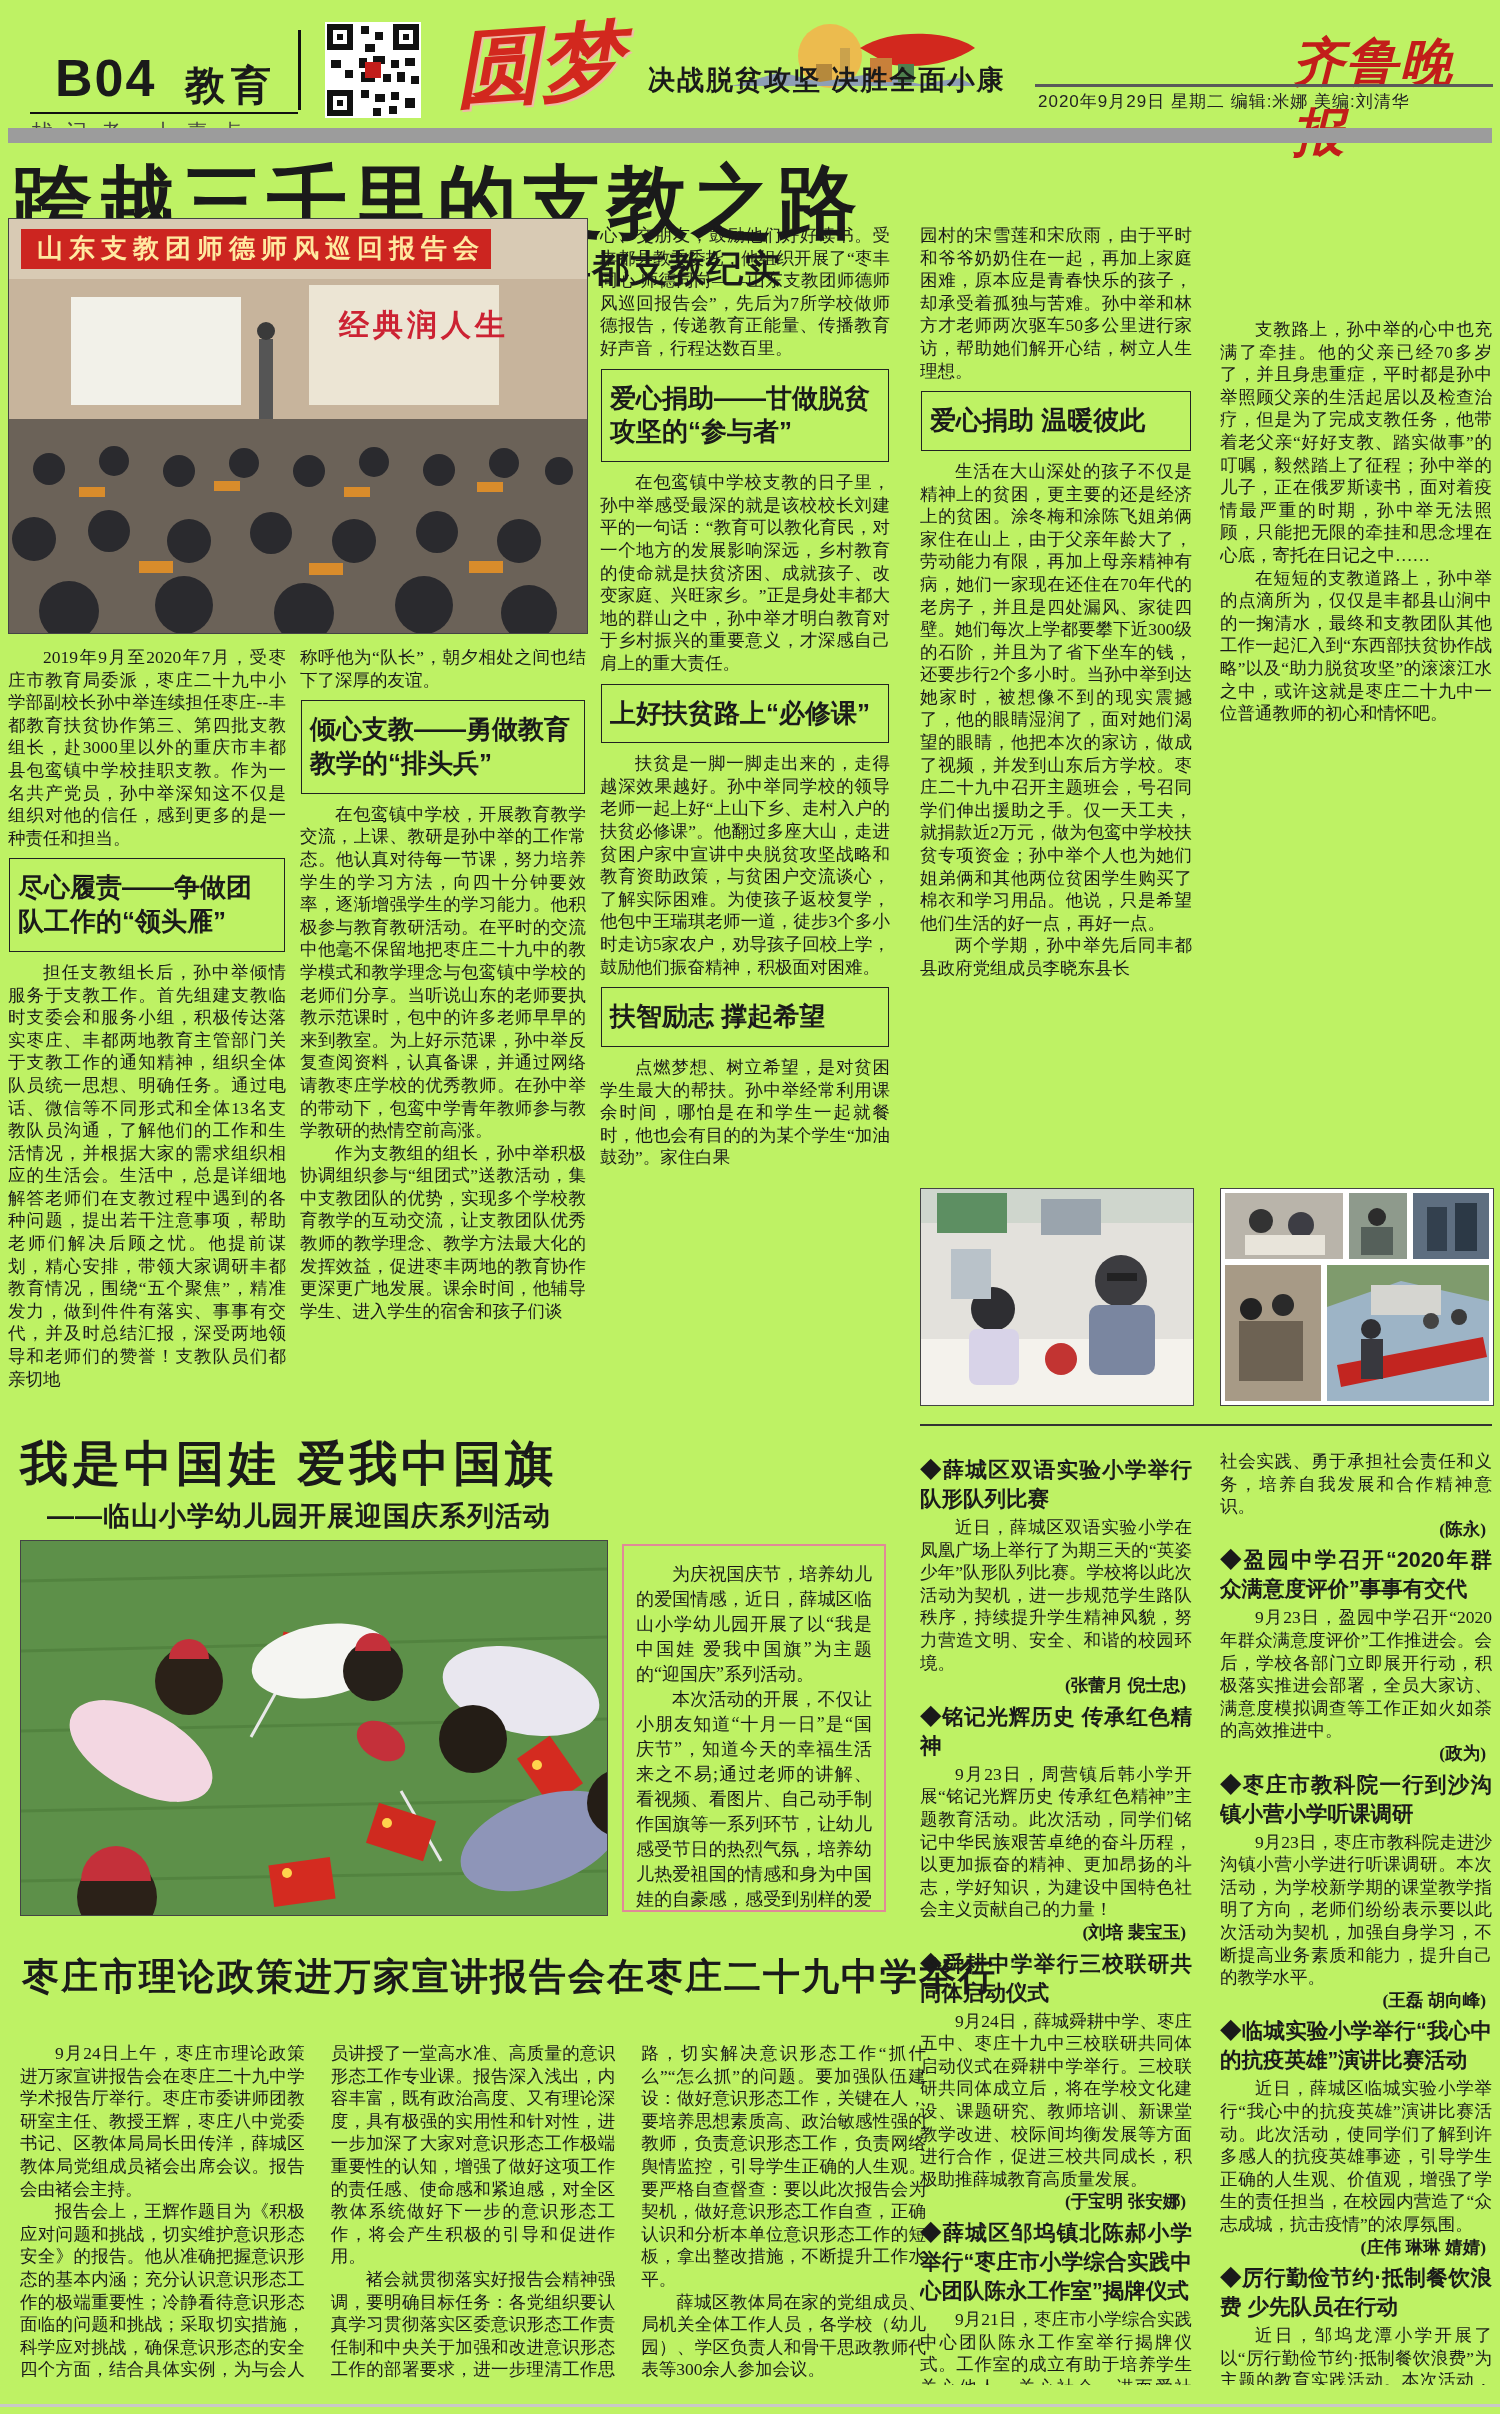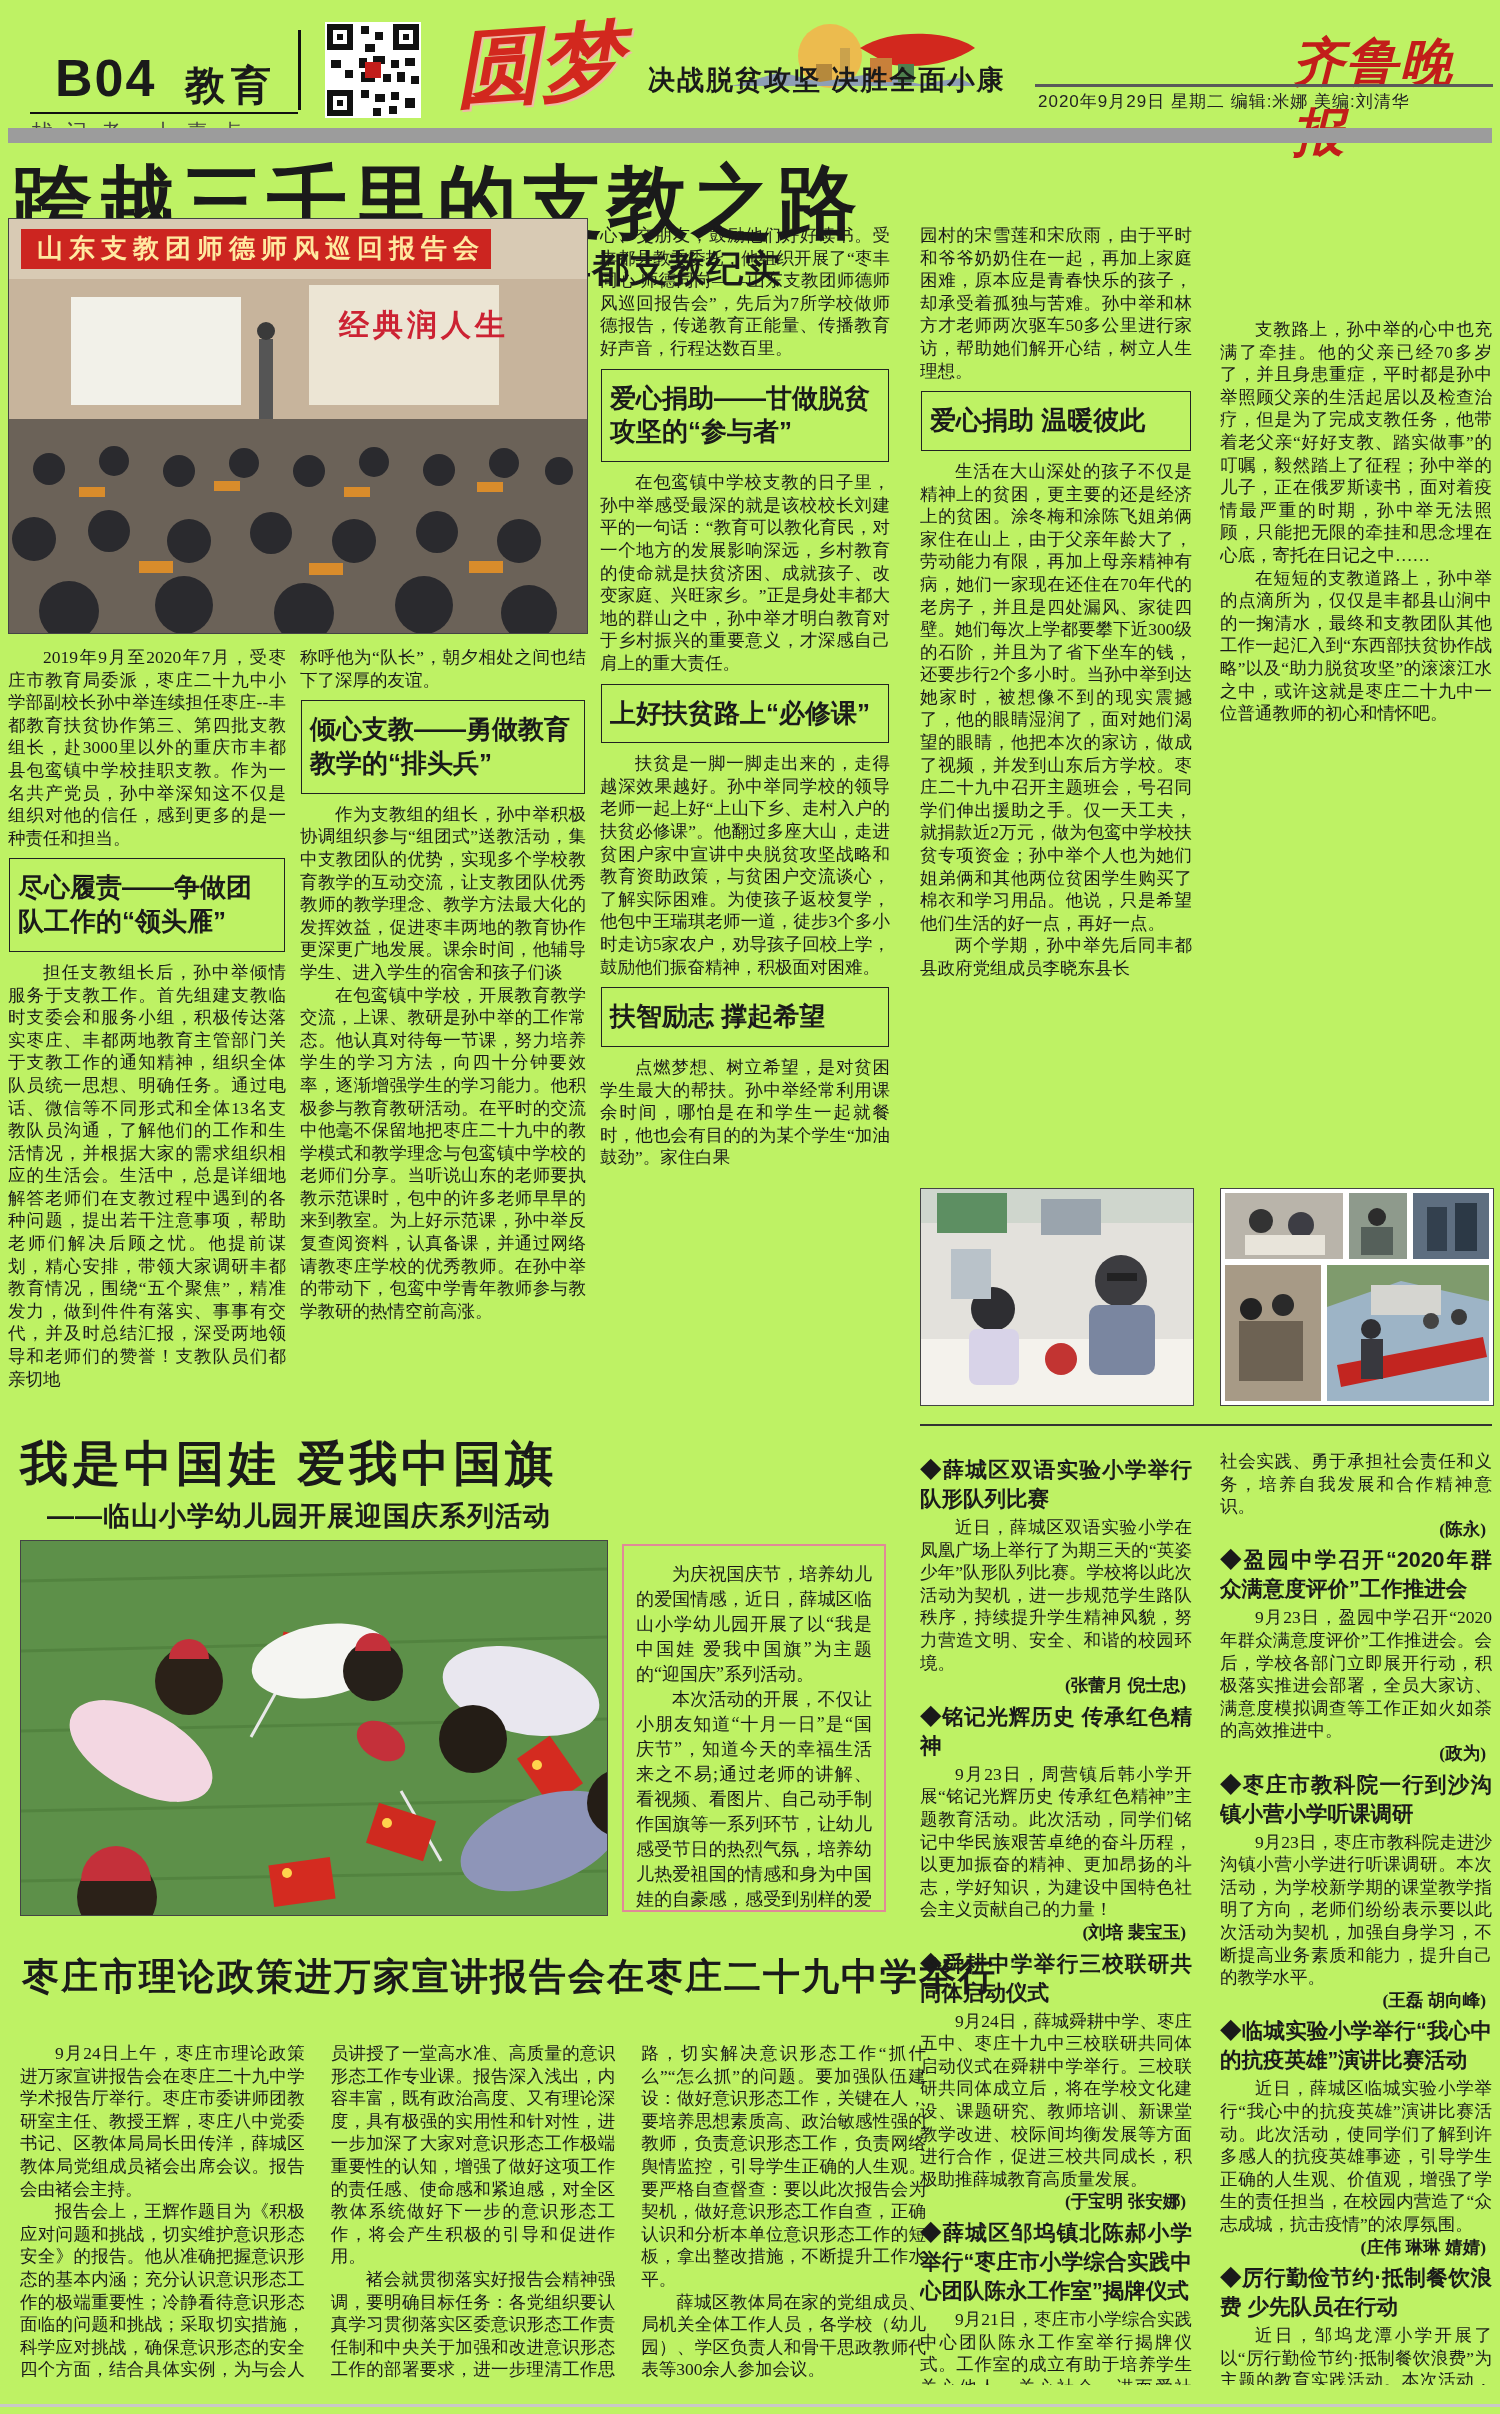--- a/index.html
+++ b/index.html
@@ -151,22 +151,22 @@
   </svg>
 
   <div class="abs col" style="left:8px;top:646px;width:278px;height:760px;">
       <p class="para">2019年9月至2020年7月，受枣庄市教育局委派，枣庄二十九中小学部副校长孙中举连续担任枣庄--丰都教育扶贫协作第三、第四批支教组长，赴3000里以外的重庆市丰都县包鸾镇中学校挂职支教。作为一名共产党员，孙中举深知这不仅是组织对他的信任，感到更多的是一种责任和担当。</p>
       <div class="colbox">尽心履责——争做团队工作的“领头雁”</div>
       <p class="para">担任支教组长后，孙中举倾情服务于支教工作。首先组建支教临时支委会和服务小组，积极传达落实枣庄、丰都两地教育主管部门关于支教工作的通知精神，组织全体队员统一思想、明确任务。通过电话、微信等不同形式和全体13名支教队员沟通，了解他们的工作和生活情况，并根据大家的需求组织相应的生活会。生活中，总是详细地解答老师们在支教过程中遇到的各种问题，提出若干注意事项，帮助老师们解决后顾之忧。他提前谋划，精心安排，带领大家调研丰都教育情况，围绕“五个聚焦”，精准发力，做到件件有落实、事事有交代，并及时总结汇报，深受两地领导和老师们的赞誉！支教队员们都亲切地</p>
     </div>
   <div class="abs col" style="left:300px;top:646px;width:286px;height:760px;">
       <p class="para pc">称呼他为“队长”，朝夕相处之间也结下了深厚的友谊。</p>
       <div class="colbox">倾心支教——勇做教育教学的“排头兵”</div>
+      <p class="para">在包鸾镇中学校，开展教育教学交流，上课、教研是孙中举的工作常态。他认真对待每一节课，努力培养学生的学习方法，向四十分钟要效率，逐渐增强学生的学习能力。他积极参与教育教研活动。在平时的交流中他毫不保留地把枣庄二十九中的教学模式和教学理念与包鸾镇中学校的老师们分享。当听说山东的老师要执教示范课时，包中的许多老师早早的来到教室。为上好示范课，孙中举反复查阅资料，认真备课，并通过网络请教枣庄学校的优秀教师。在孙中举的带动下，包鸾中学青年教师参与教学教研的热情空前高涨。</p>
       <p class="para">作为支教组的组长，孙中举积极协调组织参与“组团式”送教活动，集中支教团队的优势，实现多个学校教育教学的互动交流，让支教团队优秀教师的教学理念、教学方法最大化的发挥效益，促进枣丰两地的教育协作更深更广地发展。课余时间，他辅导学生、进入学生的宿舍和孩子们谈</p>
-      <p class="para">在包鸾镇中学校，开展教育教学交流，上课、教研是孙中举的工作常态。他认真对待每一节课，努力培养学生的学习方法，向四十分钟要效率，逐渐增强学生的学习能力。他积极参与教育教研活动。在平时的交流中他毫不保留地把枣庄二十九中的教学模式和教学理念与包鸾镇中学校的老师们分享。当听说山东的老师要执教示范课时，包中的许多老师早早的来到教室。为上好示范课，孙中举反复查阅资料，认真备课，并通过网络请教枣庄学校的优秀教师。在孙中举的带动下，包鸾中学青年教师参与教学教研的热情空前高涨。</p>
     </div>
   <div class="abs col" style="left:600px;top:224px;width:290px;height:1182px;">
       <p class="para pc">心、交朋友，鼓励他们好好读书。受丰都县教委委托，他组织开展了“枣丰同心  师德同向——山东支教团师德师风巡回报告会”，先后为7所学校做师德报告，传递教育正能量、传播教育好声音，行程达数百里。</p>
       <div class="colbox">爱心捐助——甘做脱贫攻坚的“参与者”</div>
       <p class="para">在包鸾镇中学校支教的日子里，孙中举感受最深的就是该校校长刘建平的一句话：“教育可以教化育民，对一个地方的发展影响深远，乡村教育的使命就是扶贫济困、成就孩子、改变家庭、兴旺家乡。”正是身处丰都大地的群山之中，孙中举才明白教育对于乡村振兴的重要意义，才深感自己肩上的重大责任。</p>
       <div class="colbox">上好扶贫路上“必修课”</div>
       <p class="para">扶贫是一脚一脚走出来的，走得越深效果越好。孙中举同学校的领导老师一起上好“上山下乡、走村入户的扶贫必修课”。他翻过多座大山，走进贫困户家中宣讲中央脱贫攻坚战略和教育资助政策，与贫困户交流谈心，了解实际困难。为使孩子返校复学，他包中王瑞琪老师一道，徒步3个多小时走访5家农户，劝导孩子回校上学，鼓励他们振奋精神，积极面对困难。</p>
       <div class="colbox">扶智励志  撑起希望</div>
       <p class="para">点燃梦想、树立希望，是对贫困学生最大的帮扶。孙中举经常利用课余时间，哪怕是在和学生一起就餐时，他也会有目的的为某个学生“加油鼓劲”。家住白果</p>
     </div>
@@ -232,21 +232,21 @@
       <div class="byline">(刘培  裴宝玉)</div>
       <div class="brief-h">◆舜耕中学举行三校联研共同体启动仪式</div>
       <p class="para">9月24日，薛城舜耕中学、枣庄五中、枣庄十九中三校联研共同体启动仪式在舜耕中学举行。三校联研共同体成立后，将在学校文化建设、课题研究、教师培训、新课堂教学改进、校际间均衡发展等方面进行合作，促进三校共同成长，积极助推薛城教育高质量发展。</p>
       <div class="byline">(于宝明  张安娜)</div>
       <div class="brief-h">◆薛城区邹坞镇北陈郝小学举行“枣庄市小学综合实践中心团队陈永工作室”揭牌仪式</div>
       <p class="para">9月21日，枣庄市小学综合实践中心团队陈永工作室举行揭牌仪式。工作室的成立有助于培养学生关心他人、关心社会，进而爱社会、爱祖国等方面的思想素质的提升，号召、推动学生积极参与</p>
     </div>
   <div class="abs col" style="left:1220px;top:1450px;width:272px;height:935px;">
       <p class="para pc">社会实践、勇于承担社会责任和义务，培养自我发展和合作精神意识。</p>
       <div class="byline">(陈永)</div>
-      <div class="brief-h">◆盈园中学召开“2020年群众满意度评价”工作推进会</div>
+      <div class="brief-h">◆盈园中学召开“2020年群众满意度评价”事事有交代</div>
       <p class="para">9月23日，盈园中学召开“2020年群众满意度评价”工作推进会。会后，学校各部门立即展开行动，积极落实推进会部署，全员大家访、满意度模拟调查等工作正如火如荼的高效推进中。</p>
       <div class="byline">(政为)</div>
       <div class="brief-h">◆枣庄市教科院一行到沙沟镇小营小学听课调研</div>
       <p class="para">9月23日，枣庄市教科院走进沙沟镇小营小学进行听课调研。本次活动，为学校新学期的课堂教学指明了方向，老师们纷纷表示要以此次活动为契机，加强自身学习，不断提高业务素质和能力，提升自己的教学水平。</p>
       <div class="byline">(王磊  胡向峰)</div>
       <div class="brief-h">◆临城实验小学举行“我心中的抗疫英雄”演讲比赛活动</div>
       <p class="para">近日，薛城区临城实验小学举行“我心中的抗疫英雄”演讲比赛活动。此次活动，使同学们了解到许多感人的抗疫英雄事迹，引导学生正确的人生观、价值观，增强了学生的责任担当，在校园内营造了“众志成城，抗击疫情”的浓厚氛围。</p>
       <div class="byline">(庄伟  琳琳  婧婧)</div>
       <div class="brief-h">◆厉行勤俭节约·抵制餐饮浪费  少先队员在行动</div>
       <p class="para">近日，邹坞龙潭小学开展了以“厉行勤俭节约·抵制餐饮浪费”为主题的教育实践活动。本次活动，使队员们明白了粮食的珍贵、劳作的辛苦，更在他们心中根植了勤俭节约、抵制浪费的生活方式和消费理念。</p>

